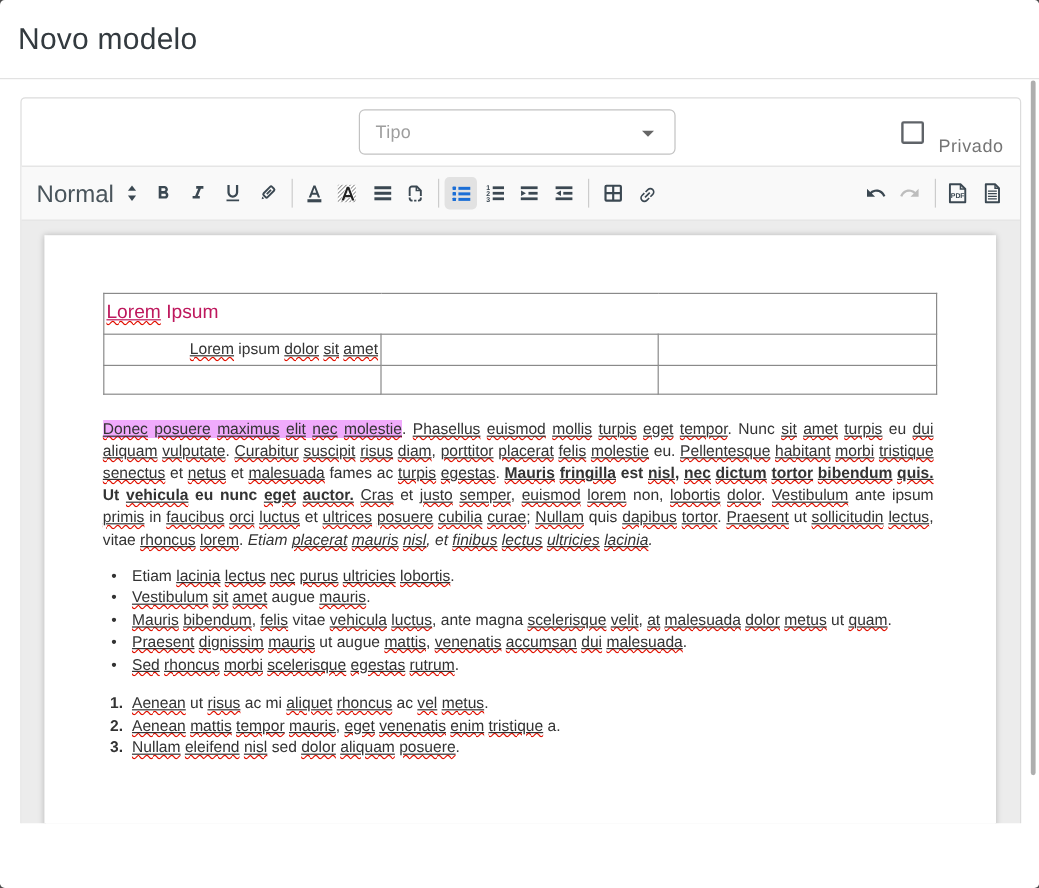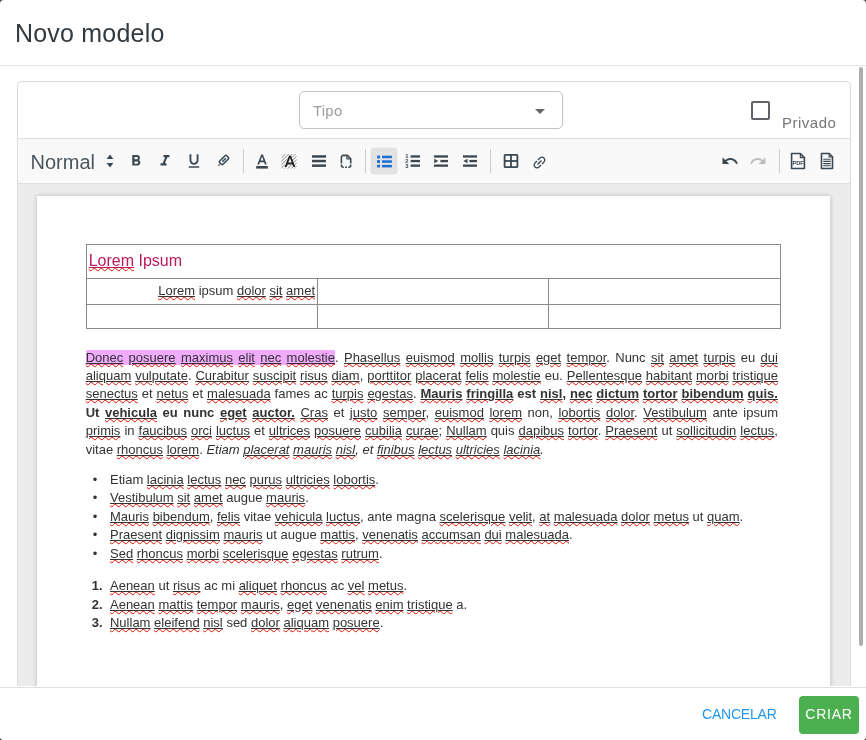--- a/index.html
+++ b/index.html
@@ -216,17 +216,13 @@
             </div>
           <div class="lists2">
               <div class="li nl"><s2>1.</s2><c><u>Aenean</u></c> ut <c><u>risus</u></c> ac mi <c><u>aliquet</u></c> <c><u>rhoncus</u></c> ac <c><u>vel</u></c> <c><u>metus</u></c>.</div>
               <div class="li nl"><s2>2.</s2><c><u>Aenean</u></c> <c><u>mattis</u></c> <c><u>tempor</u></c> <c><u>mauris</u></c>, <c><u>eget</u></c> <c><u>venenatis</u></c> <c><u>enim</u></c> <c><u>tristique</u></c> a.</div>
               <div class="li nl"><s2>3.</s2><c><u>Nullam</u></c> <c><u>eleifend</u></c> <c><u>nisl</u></c> sed <c><u>dolor</u></c> <c><u>aliquam</u></c> <c><u>posuere</u></c>.</div>
             </div>
         </div>
       </div>
     </div>
   </div>
-  <div class="footer">
-      <span class="cancel">CANCELAR</span>
-      <span class="criar">CRIAR</span>
-    </div>
   <div class="sbar"></div>
 </div>
 </body></html>

